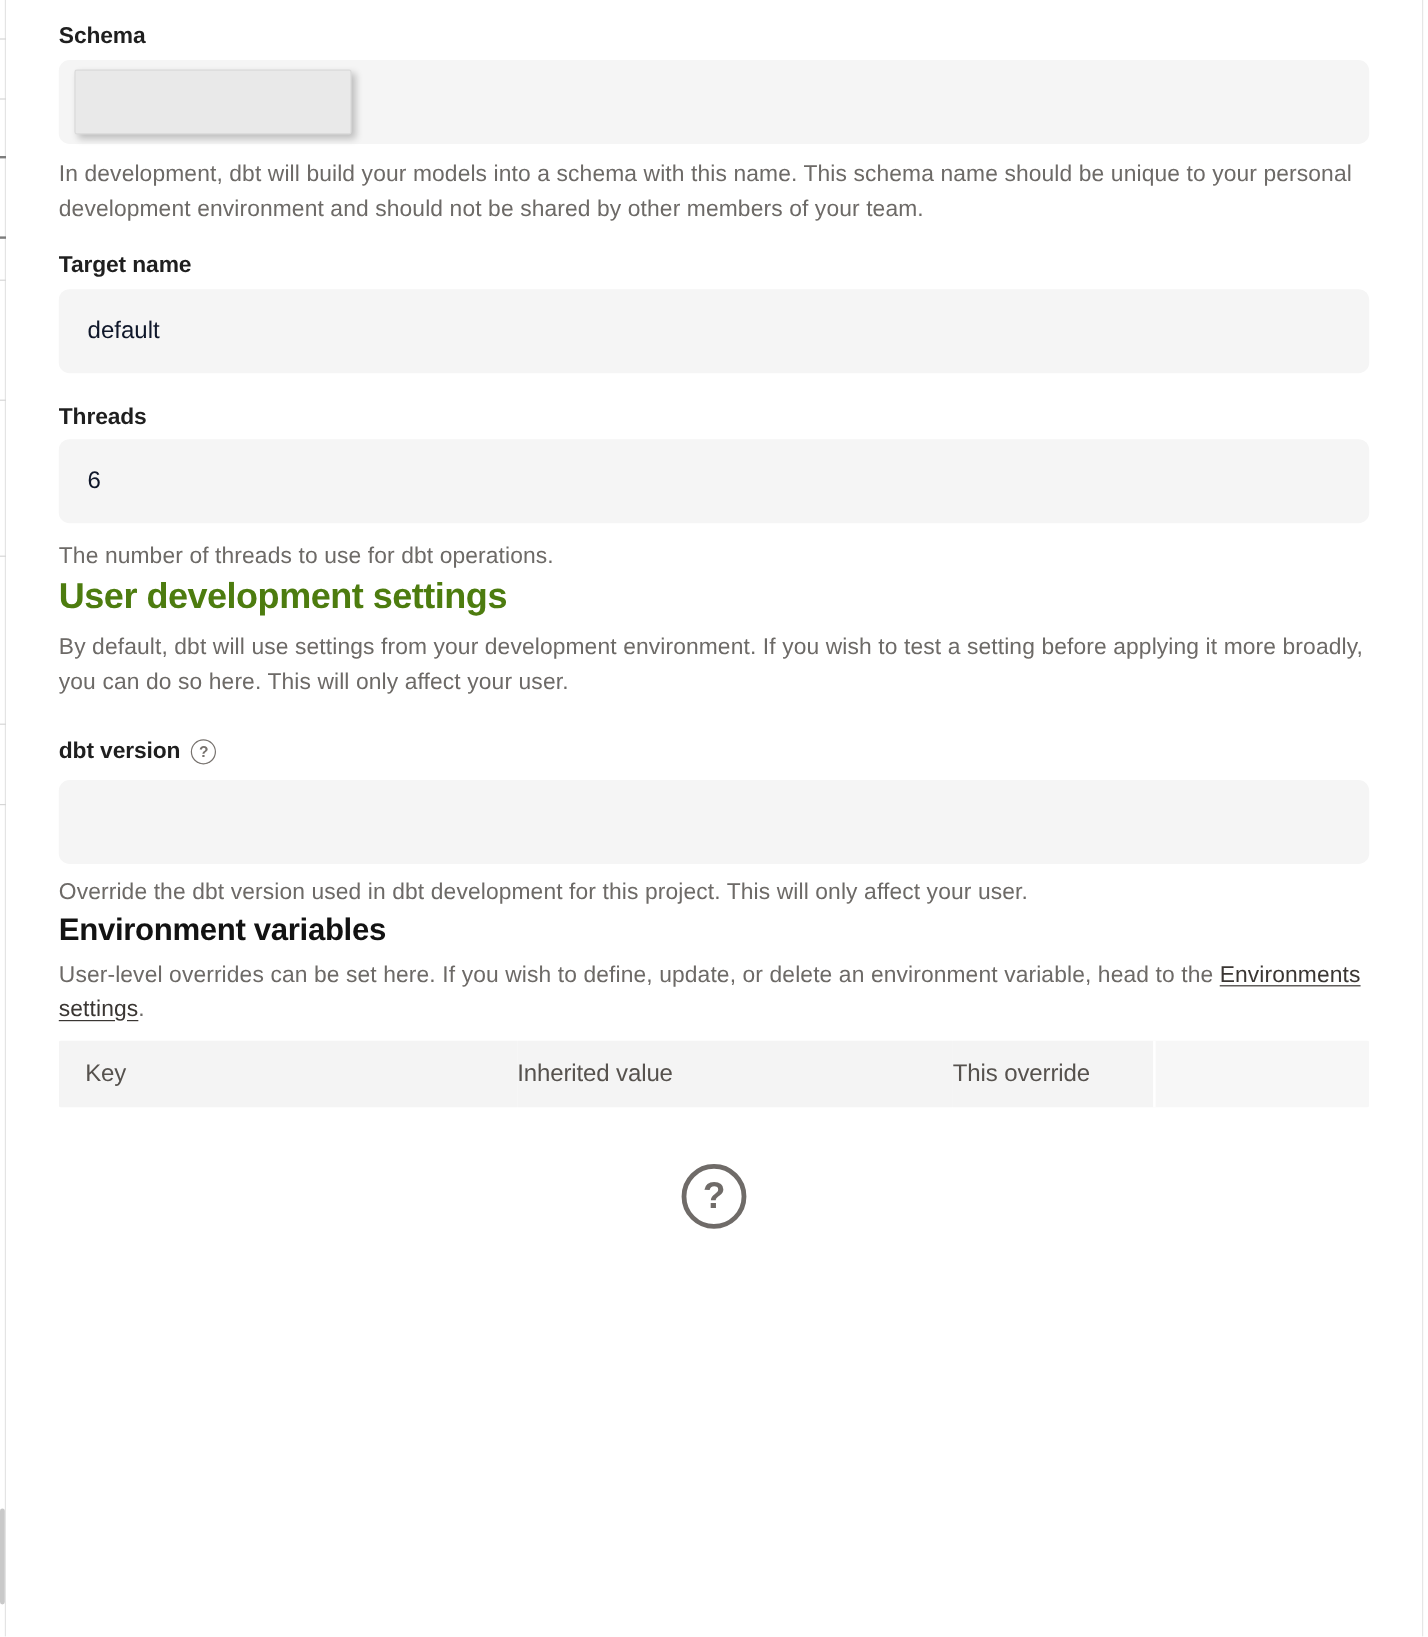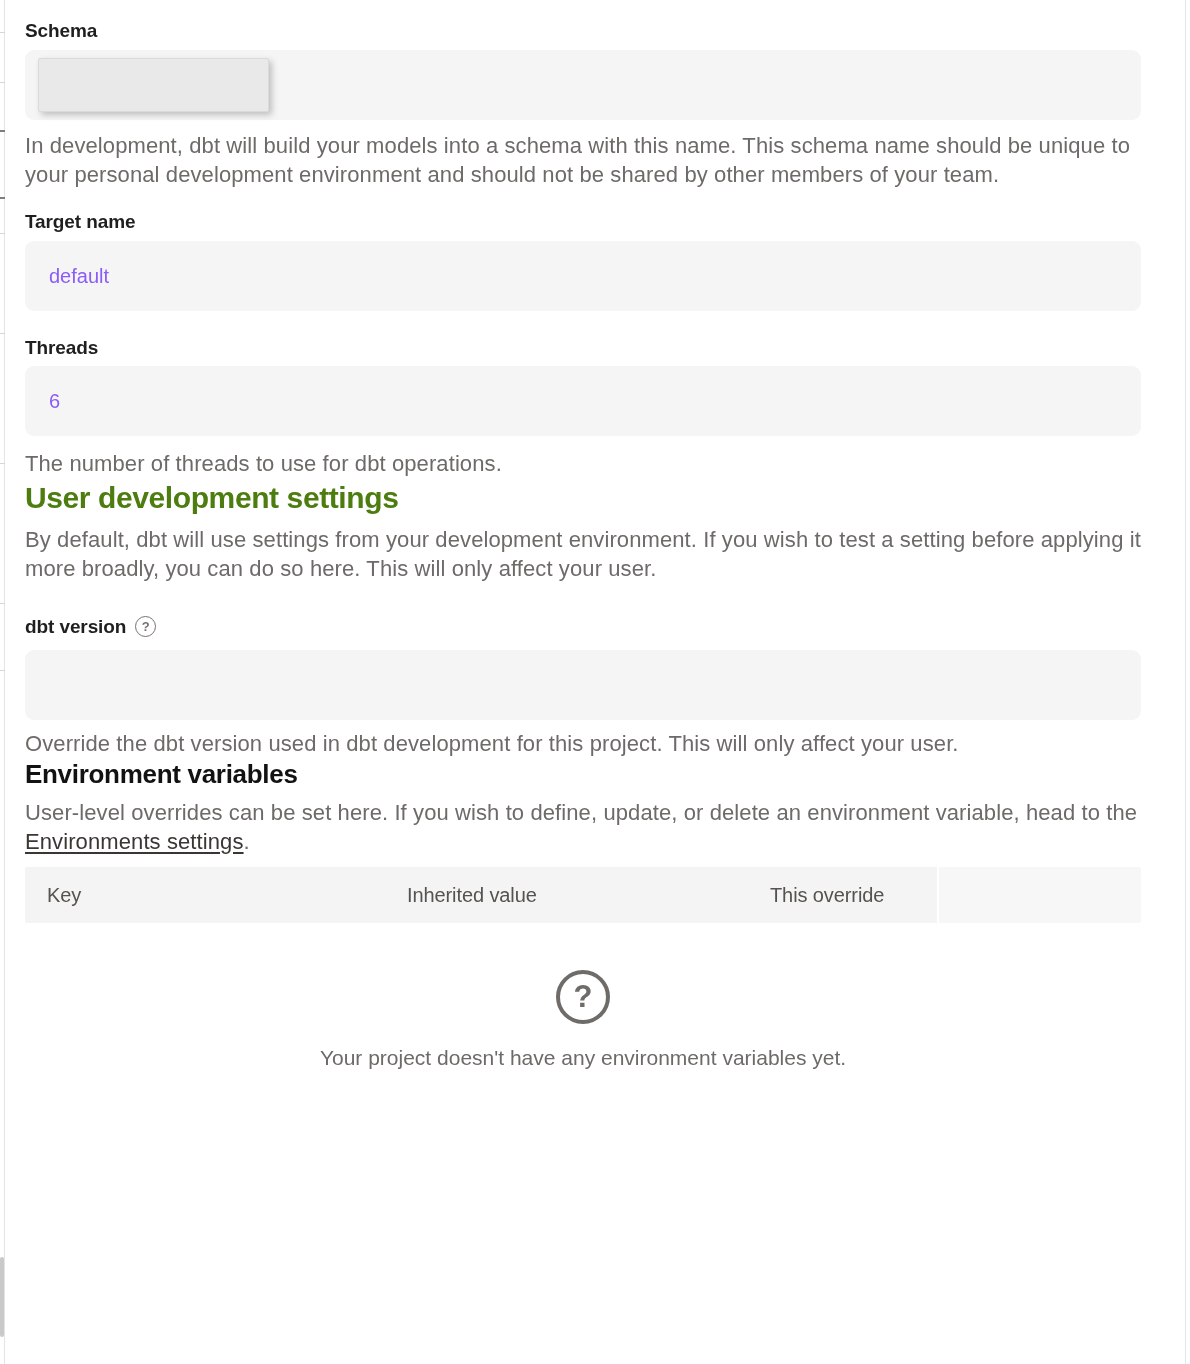--- a/index.html
+++ b/index.html
@@ -27,49 +27,49 @@
   .gutter-thumb {
     position:absolute; left:0; top:1257px; width:4px; height:80px;
     background:#c9c9c9; border-radius:2px;
   }
   .right-edge-line {
     position:absolute; left:1185px; top:0; width:1px; height:100%;
     background:#e6e6e6; z-index:5;
   }
 
   
-  .content { padding:20px 49px 0 25px; }
+  .content { padding:20px 49px 0 49px; }
 
   .field-label {
     font-size:19px; font-weight:700; color:#1f1f1f; line-height:22px;
     letter-spacing:-0.1px;
   }
   .label-row { display:flex; gap:9px; }
 
   .text-input, .input-box {
     width:100%; height:70px;
     background:#f5f5f5;
     border:none; border-radius:9px;
     font-family:"Liberation Sans","DejaVu Sans",sans-serif;
-    font-size:20px; color:#8b5cf6;
+    font-size:20px; color:#0f172a;
     padding:0 0 0 24px;
     outline:none;
     display:block;
   }
   .input-box { position:relative; padding:0; }
   .redacted {
     position:absolute; left:13px; top:8px; width:231px; height:54px;
     background:#e9e9e9;
     border:1px solid #dadada;
     border-radius:2px;
     box-shadow:3px 3px 6px rgba(0,0,0,0.22);
   }
 
   .help-text {
-    font-size:22px; line-height:29px; color:#6d6a67; letter-spacing:0.1px;
+    font-size:19px; line-height:29px; color:#6d6a67; letter-spacing:0.1px;
   }
   p { margin:0; }
 
   h1.section-title {
     margin:0; font-size:30px; line-height:40px; font-weight:700;
     color:#4d7c0f; letter-spacing:-0.4px;
   }
   h2.section-title {
     margin:0; font-size:26px; line-height:32px; font-weight:700;
     color:#121212; letter-spacing:-0.3px;
@@ -179,17 +179,16 @@
       <div class="th-cell first">Key</div>
       <div class="th-cell">Inherited value</div>
       <div class="th-cell">This override</div>
       <div class="th-cell last"></div>
     </div>
 
     <div class="empty-state">
       <div class="q-circle mt47">
         <span>?</span>
       </div>
-      <div class="empty-subtitle mt20">Your project doesn't have any environment variables yet.</div>
     </div>
 
   </div>
 </div>
 
 </body></html>

